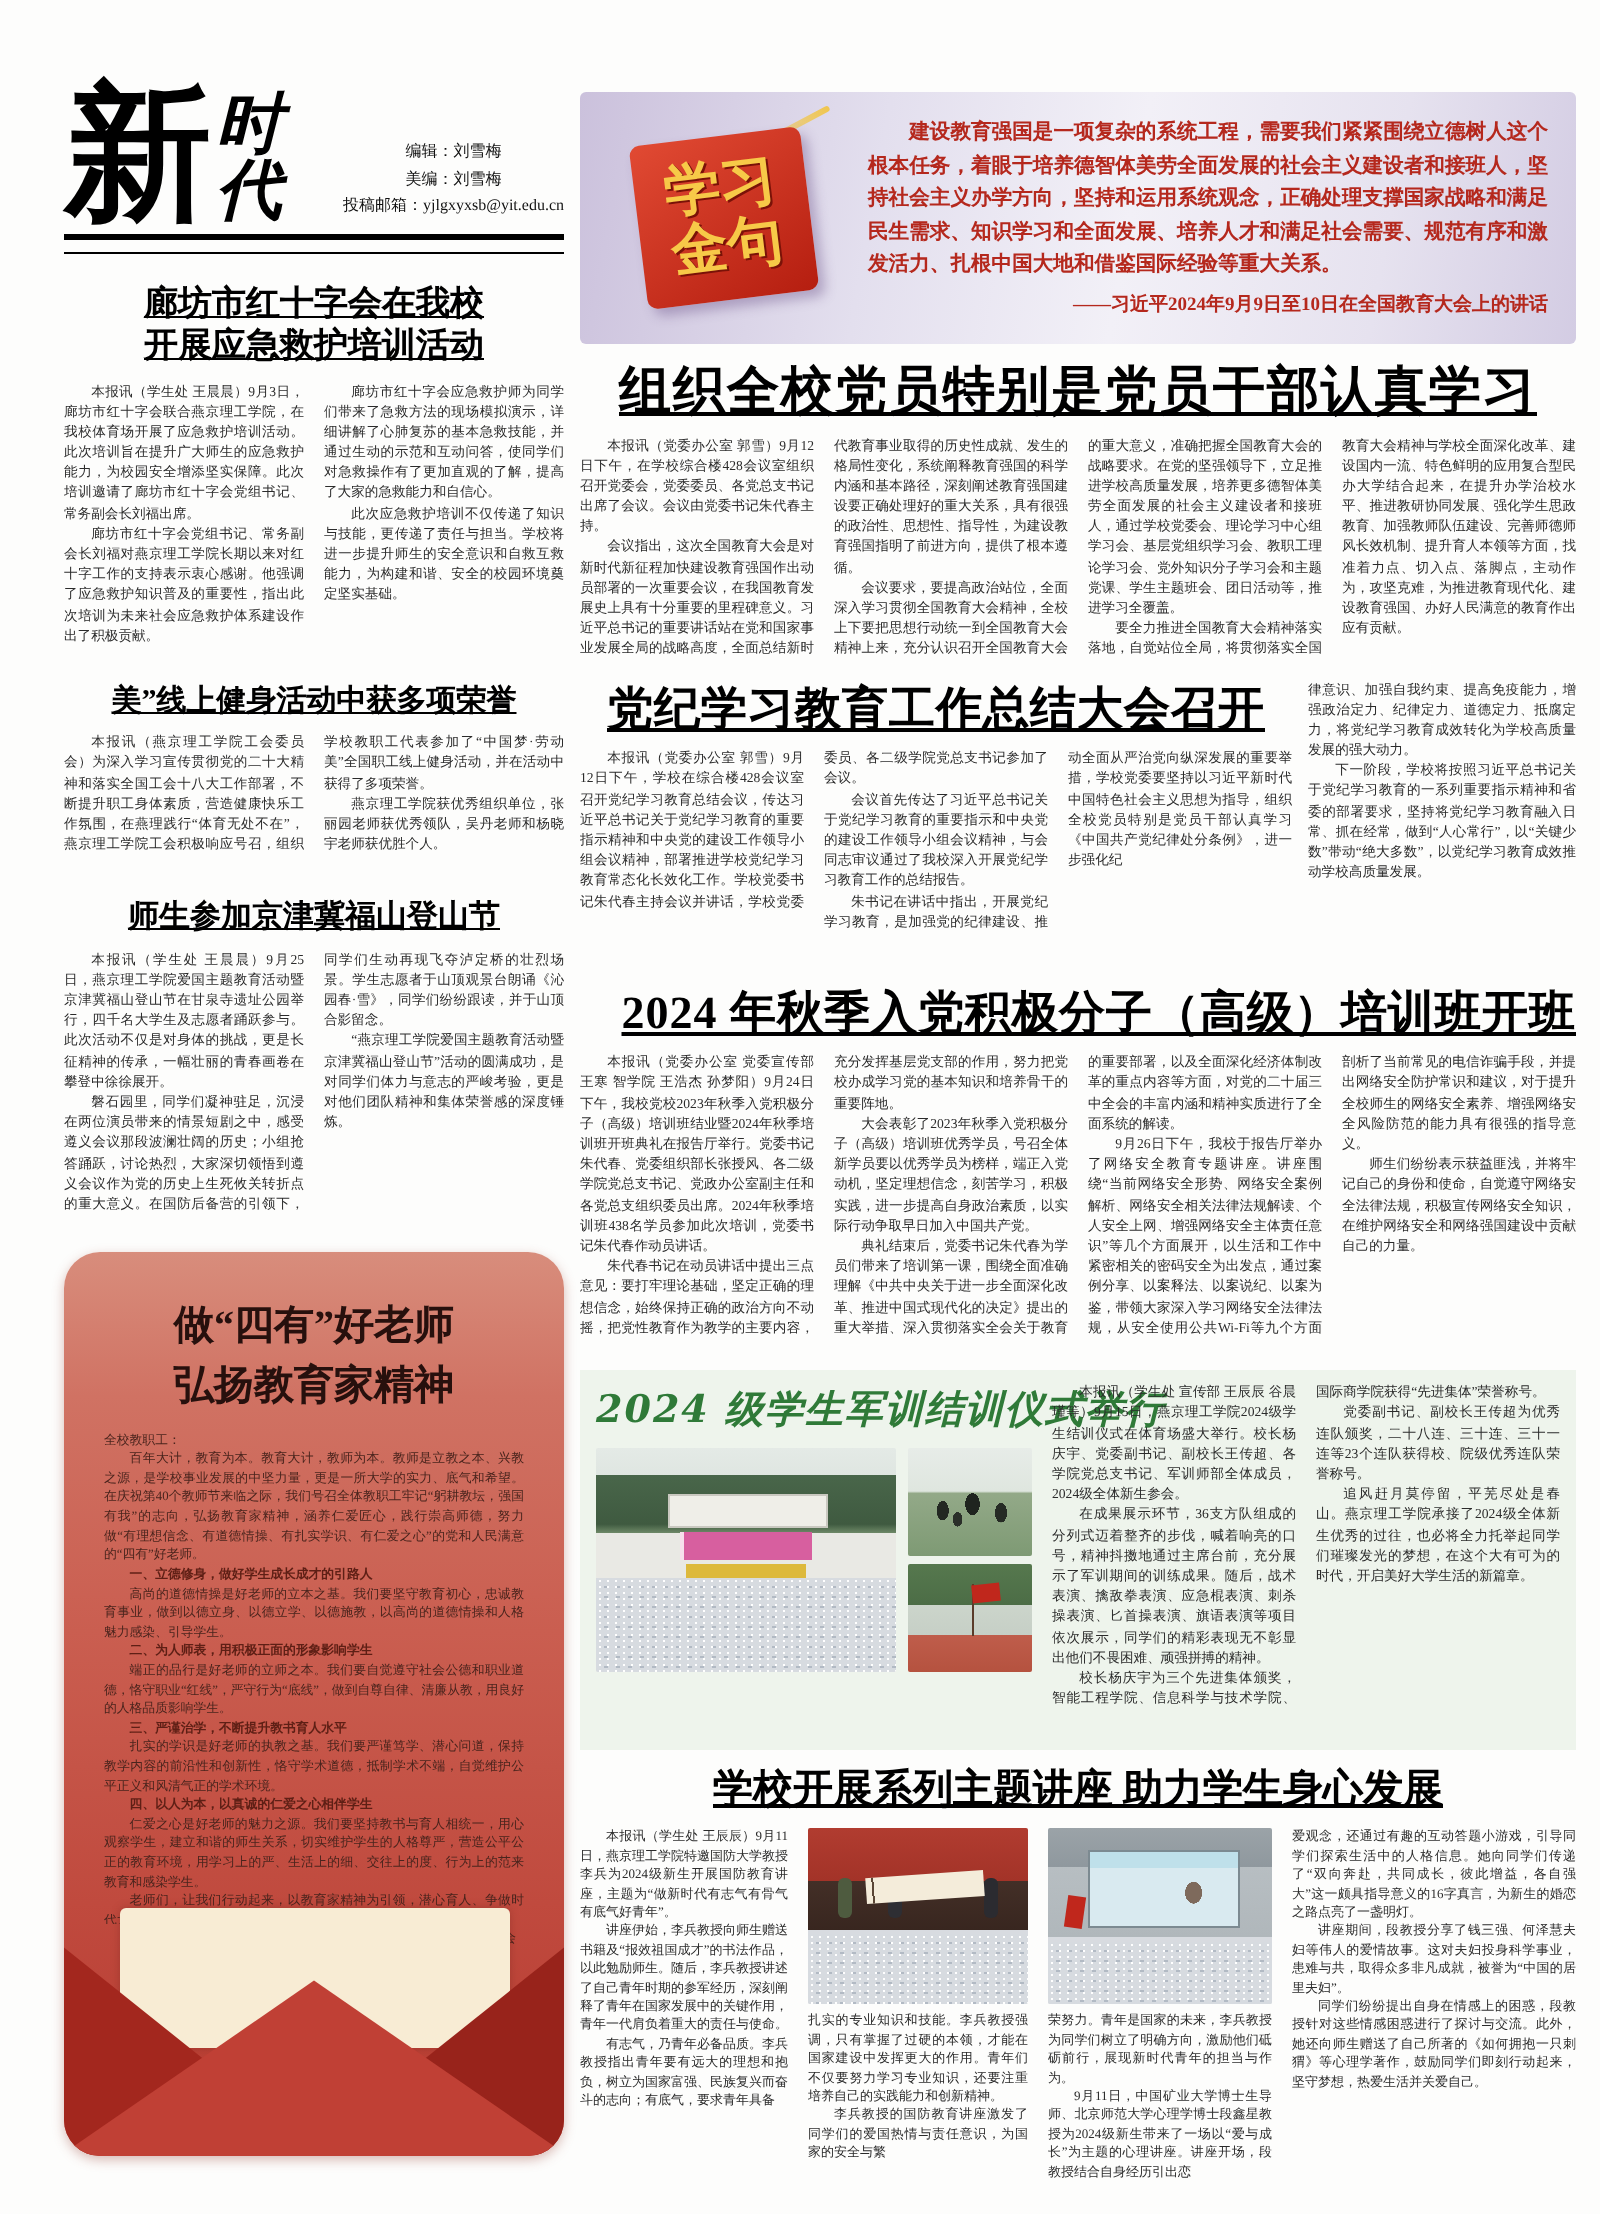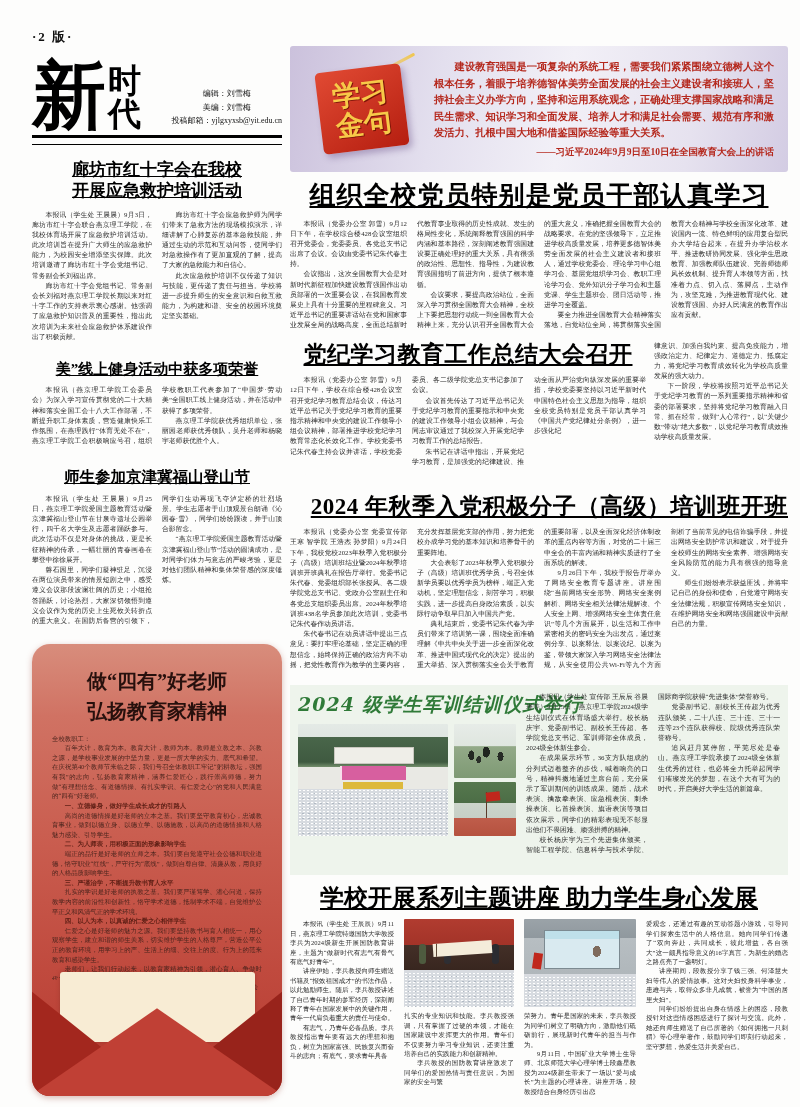--- a/index.html
+++ b/index.html
@@ -13,31 +13,31 @@
   .cols-2{column-count:2;column-gap:10px;column-fill:auto;}
   .cols-3{column-count:3;column-gap:10px;column-fill:auto;}
   .cols-4{column-count:4;column-gap:10px;column-fill:auto;}
   
   .left-rail{position:absolute;left:32px;top:28px;width:250px;}
   .right-rail{position:absolute;left:290px;top:46px;width:498px;}
   
   .edition{font-size:13px;font-weight:700;letter-spacing:2px;color:#111;}
   .masthead{display:flex;align-items:flex-end;margin-top:12px;height:72px;}
   .mast-big{font-size:74px;font-weight:900;line-height:.9;color:#000;}
-  .mast-stack{font-size:33px;font-weight:900;line-height:.98;width:36px;color:#000;margin-left:2px;word-break:break-all;}
+  .mast-stack{font-size:33px;font-weight:900;line-height:.98;width:36px;color:#000;margin-left:2px;word-break:break-all;font-style:italic;}
   .editor-box{margin-left:auto;font-size:8px;line-height:1.7;color:#111;text-align:center;padding-bottom:2px;}
   .rule{margin-top:5px;height:6px;border-top:3.5px solid #000;border-bottom:1px solid #000;}
   
   .hl{font-weight:900;text-align:center;color:#000;line-height:1.25;text-decoration:underline;}
   .hl-a{font-size:17px;margin:14px 0 8px;}
   .hl-b{font-size:15px;margin:12px 0 7px;}
   .hl-c{font-size:15.5px;margin:12px 0 7px;}
   .hl-main{font-size:26px;letter-spacing:1px;margin:8px 0 6px;}
   .hl-sub{font-size:23px;letter-spacing:.5px;margin:0 0 6px;}
-  .hl-bottom{font-size:24px;margin:8px 0 6px;}
+  .hl-bottom{font-size:20px;margin:8px 0 6px;}
   
   .banner{height:126px;border-radius:3px;display:flex;align-items:center;padding:8px 14px 8px 8px;box-sizing:border-box;
     background:linear-gradient(100deg,#cbc1dc 0%,#e3dfee 30%,#f2f0f7 55%,#e6e2ef 80%,#d3cce3 100%);}
   .badge-wrap{width:128px;flex:0 0 128px;display:flex;justify-content:center;position:relative;}
   .badge{width:86px;height:82px;background:linear-gradient(150deg,#e14a33,#b51e10);transform:rotate(-7deg);
     border-radius:5px;box-shadow:3px 4px 6px rgba(90,60,120,.35);display:flex;align-items:center;justify-content:center;}
   .badge-text{width:62px;font-size:28px;line-height:1.08;font-weight:900;color:#f7c948;text-align:center;
     word-break:break-all;text-shadow:1px 1px 0 #7a1208;}
   .badge-streak{position:absolute;top:-2px;right:8px;width:58px;height:3px;background:linear-gradient(90deg,transparent,#f0c64e);transform:rotate(-28deg);border-radius:2px;}
   .quote-area{flex:1;margin-left:8px;}
@@ -105,21 +105,20 @@
   .env-center{position:absolute;inset:0;background:#c04035;clip-path:polygon(-2% 102%,50% 26%,102% 102%);}
   
   .fixed-h{overflow:hidden;}
 </style>
 </head>
 <body>
 
 <div class="page">
 
   <div class="left-rail">
-    <div class="edition">·2 版·</div>
 
     <div class="masthead">
       <div class="mast-big">新</div>
       <div class="mast-stack">时代</div>
       <div class="editor-box">
         <div>编辑：刘雪梅</div>
         <div>美编：刘雪梅</div>
         <div>投稿邮箱：yjlgxyxsb@yit.edu.cn</div>
       </div>
     </div>

